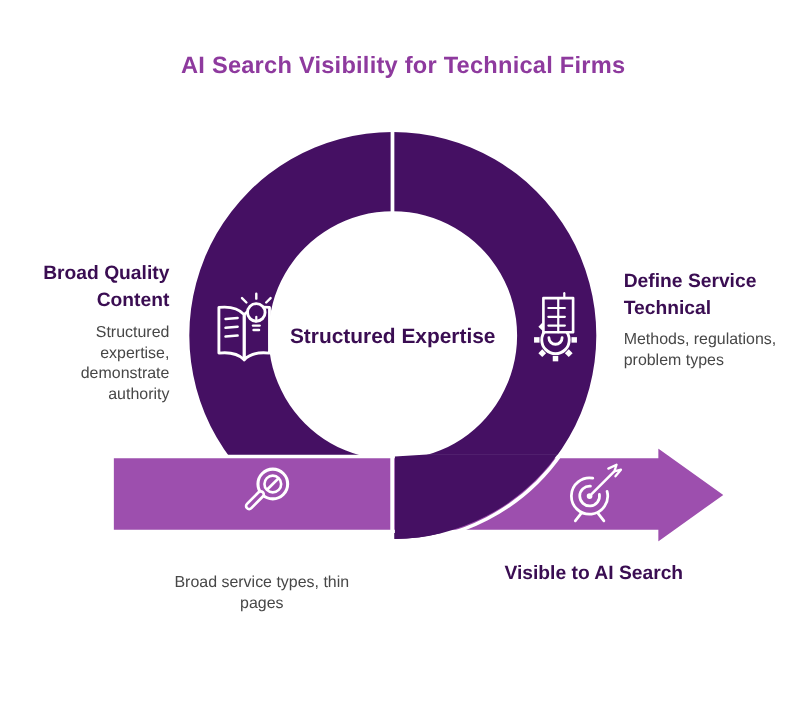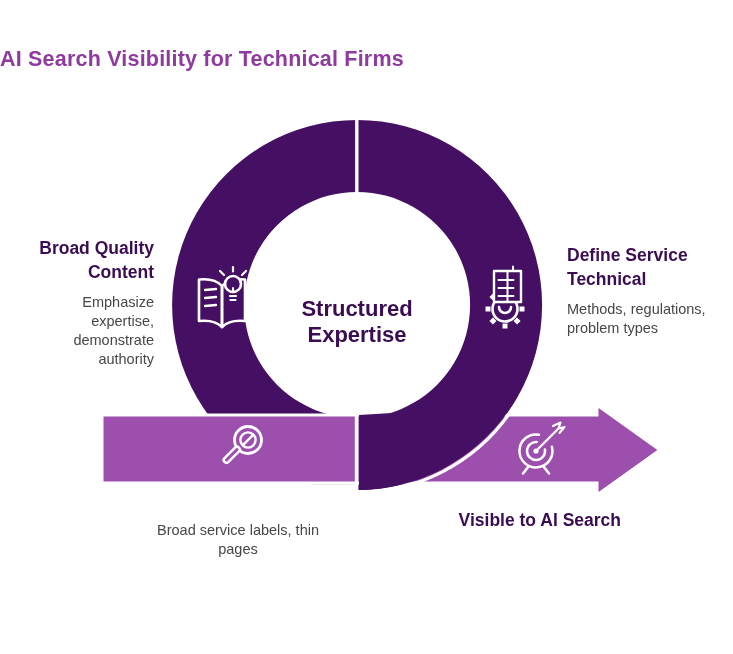--- a/index.html
+++ b/index.html
@@ -2,34 +2,34 @@
 <html><head>
 <meta charset="utf-8">
 <style>
   html,body{margin:0;padding:0;}
   body{
     width:733px;height:654px;position:relative;background:#ffffff;
     font-family:"Liberation Sans", sans-serif;overflow:hidden;
   }
   .abs{position:absolute;}
   #title{
-    left:0;top:47px;width:733px;text-align:left;
+    left:0;top:47px;width:733px;text-align:center;
     font-size:21.5px;font-weight:bold;color:#8e3a9e;letter-spacing:.2px;
   }
   .node-heading{font-size:17.5px;font-weight:bold;color:#3a0d52;line-height:24px;}
   .node-sub{font-size:14.5px;color:#474747;line-height:19px;margin-top:9px;}
   #node-left{left:8px;top:236px;width:146px;text-align:right;}
   #node-left .node-sub{width:106px;margin-left:auto;}
   #node-right{left:567px;top:243px;width:158px;text-align:left;}
   #node-right .node-sub{width:150px;}
   #node-bottom-left{left:148px;top:512px;width:180px;text-align:center;}
   #node-bottom-right{left:451px;top:508px;width:170px;text-align:right;}
   #center-label{
     left:257px;top:296px;width:200px;text-align:center;
-    font-size:22px;font-weight:bold;color:#3a0d52;
+    font-size:19px;font-weight:bold;color:#3a0d52;
   }
   svg{position:absolute;left:0;top:0;}
 </style>
 </head>
 <body>
 
 <svg width="733" height="654" viewBox="0 0 733 654" aria-hidden="true">
 
   <path d="M357 120 a185 185 0 1 0 0.2 0 Z M357 192 a113 113 0 1 0 0.2 0 Z" fill="#451063" fill-rule="evenodd"></path>
 
@@ -99,27 +99,27 @@
     <path d="M543.5 466.5 L549 473.5"></path>
   </g>
 </svg>
 
 <div class="abs" id="title">AI Search Visibility for Technical Firms</div>
 
 <div class="abs" id="center-label">Structured Expertise</div>
 
 <div class="abs" id="node-left">
   <div class="node-heading">Broad Quality Content</div>
-  <div class="node-sub">Emphasize expertise, demonstrate authority</div>
+  <div class="node-sub">Structured expertise, demonstrate authority</div>
 </div>
 
 <div class="abs" id="node-right">
   <div class="node-heading">Define Service Technical</div>
   <div class="node-sub">Methods, regulations, problem types</div>
 </div>
 
 <div class="abs" id="node-bottom-left">
-  <div class="node-sub">Broad service labels, thin pages</div>
+  <div class="node-sub">Broad service types, thin pages</div>
 </div>
 
 <div class="abs" id="node-bottom-right">
   <div class="node-heading">Visible to AI Search</div>
 </div>
 
 </body></html>

